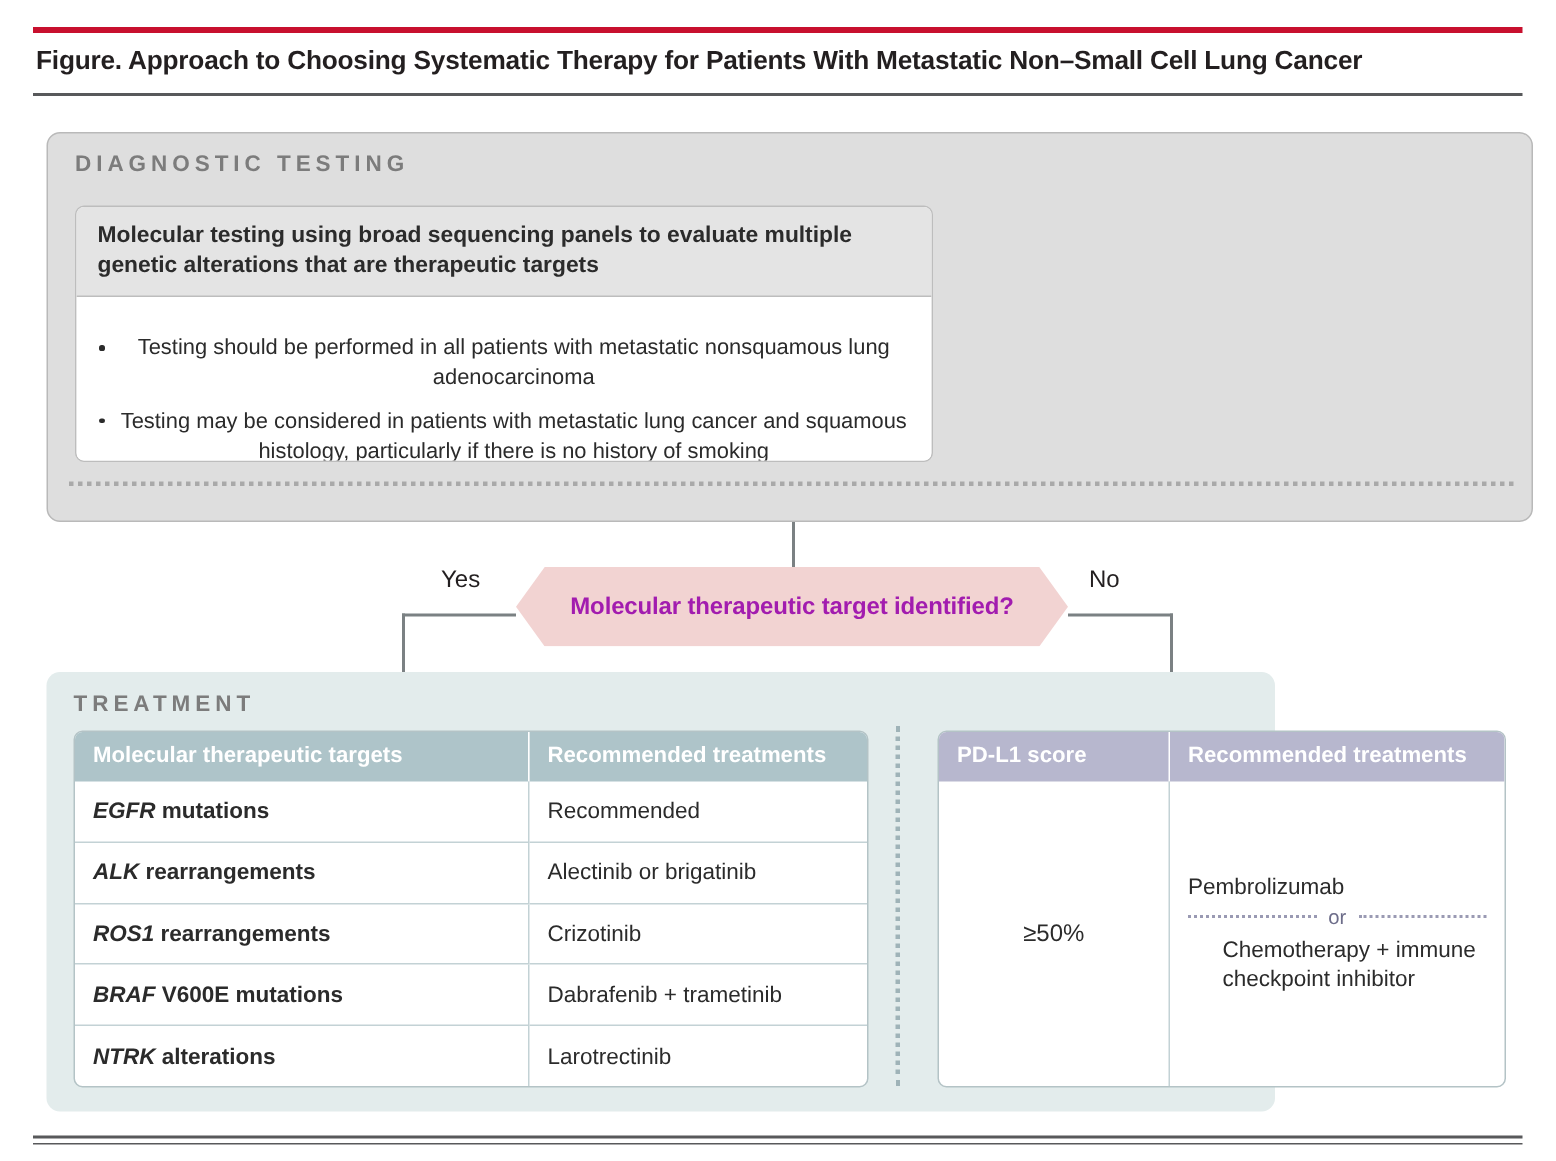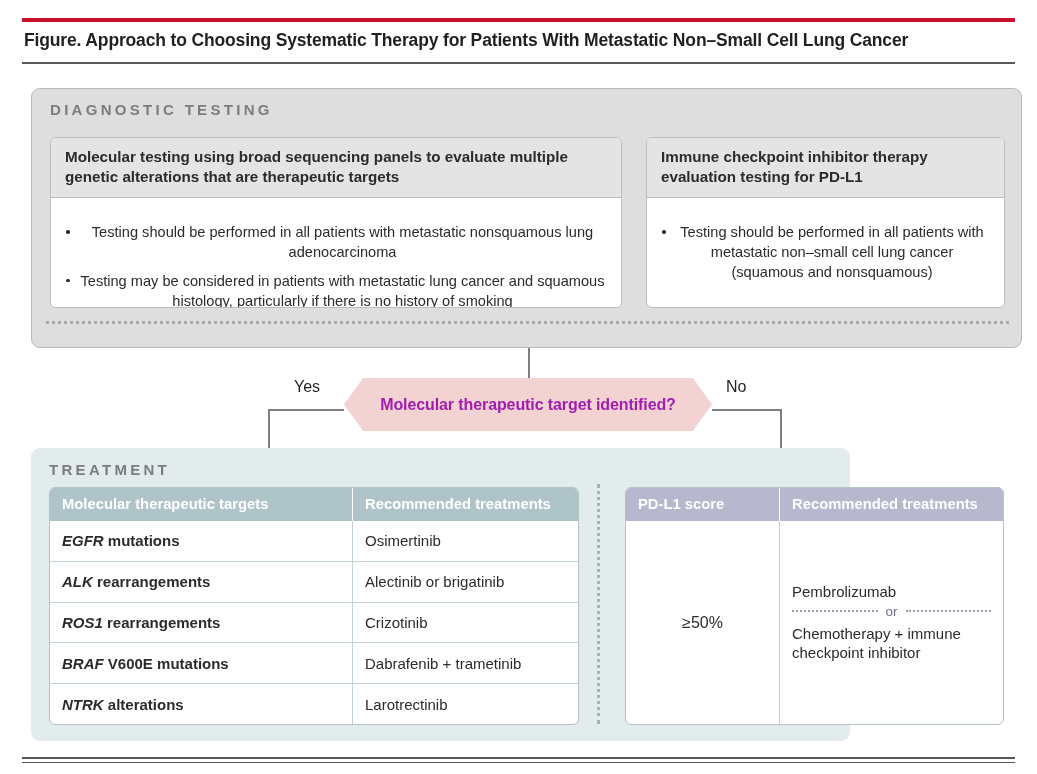--- a/index.html
+++ b/index.html
@@ -183,21 +183,21 @@
   .or-split{display:block;}
   .or-row{
     display:flex;align-items:center;
     margin:4px 0 5px 0;
     color:#6d6d8a;font-size:13.5px;
   }
   .or-row .dash{flex:1;border-top:2px dotted #9a9ab3;}
   .or-row .dash.l{margin-right:8px;max-width:120px;}
   .or-row .dash.r{margin-left:8px;}
   .or-word{font-size:13.5px;color:#6d6d8a;}
-  .tline{line-height:1.3;}
+  .tline{line-height:1.3;margin-left:23px;}
 </style>
 </head>
 <body>
 
 <div class="page">
 
   <div class="top-rule"></div>
   <div class="fig-title">Figure. Approach to Choosing Systematic Therapy for Patients With Metastatic Non–Small Cell Lung Cancer</div>
   <div class="title-rule"></div>
 
@@ -207,28 +207,20 @@
     <div class="dx-box left">
       <div class="dx-box-head">Molecular testing using broad sequencing panels to evaluate multiple genetic alterations that are therapeutic targets</div>
       <div class="dx-box-body">
         <ul class="bullet-list">
           <li>Testing should be performed in all patients with metastatic nonsquamous lung adenocarcinoma</li>
           <li>Testing may be considered in patients with metastatic lung cancer and squamous histology, particularly if there is no history of smoking</li>
         </ul>
       </div>
     </div>
 
-    <div class="dx-box right">
-      <div class="dx-box-head">Immune checkpoint inhibitor therapy evaluation testing for PD-L1</div>
-      <div class="dx-box-body">
-        <ul class="bullet-list">
-          <li>Testing should be performed in all patients with metastatic non–small cell lung cancer (squamous and nonsquamous)</li>
-        </ul>
-      </div>
-    </div>
 
     <div class="dx-dotline"></div>
   </div>
 
   <div class="conn v-stem"></div>
 
   <div class="hexagon">
     <span class="hex-text">Molecular therapeutic target identified?</span>
   </div>
 
@@ -250,21 +242,21 @@
       <table>
         <thead>
           <tr>
             <th class="c1">Molecular therapeutic targets</th>
             <th>Recommended treatments</th>
           </tr>
         </thead>
         <tbody>
           <tr class="first">
             <td class="c1"><span class="gene">EGFR</span><span class="gene-rest"> mutations</span></td>
-            <td>Osimertinib</td>
+            <td>Recommended</td>
           </tr>
           <tr>
             <td class="c1"><span class="gene">ALK</span><span class="gene-rest"> rearrangements</span></td>
             <td>Alectinib or brigatinib</td>
           </tr>
           <tr>
             <td class="c1"><span class="gene">ROS1</span><span class="gene-rest"> rearrangements</span></td>
             <td>Crizotinib</td>
           </tr>
           <tr>

